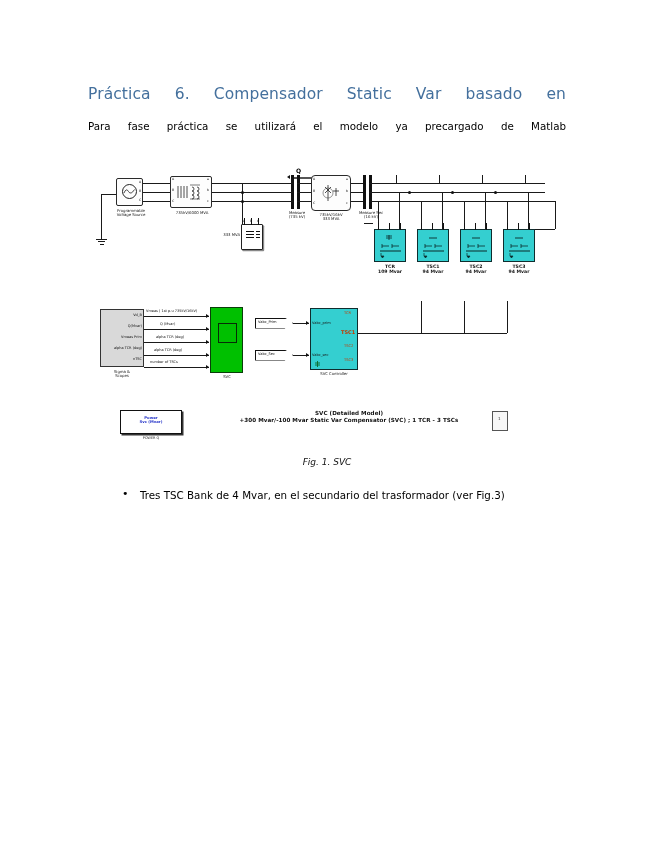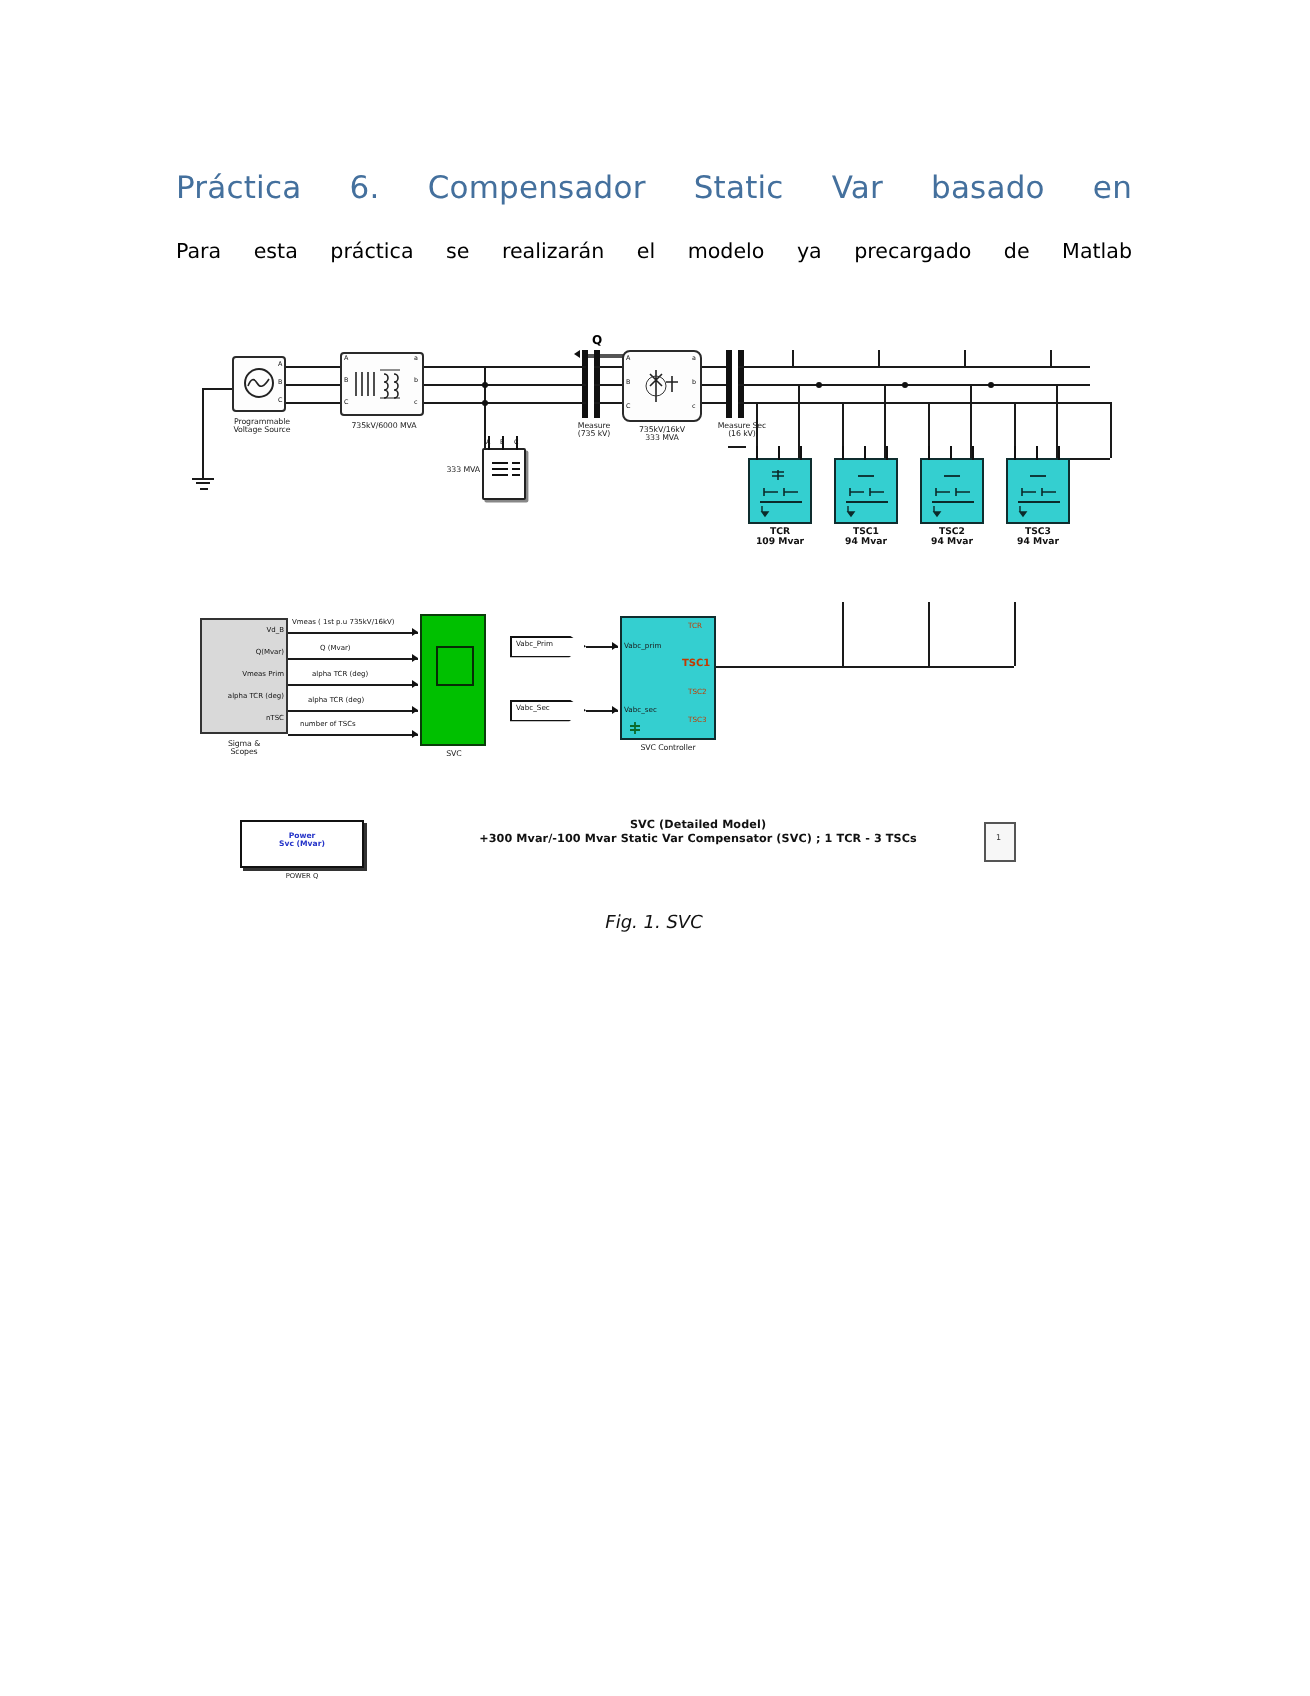--- a/index.html
+++ b/index.html
@@ -327,21 +327,21 @@
 <body>
 
 <div class="page">
   <div class="content">
 
     <h1 class="doc-title">
       <span>Práctica 6. Compensador Static Var basado en</span>
     </h1>
 
     <p class="body-para">
-      <span>Para esta práctica se realizarán el modelo ya precargado de Matlab</span>
+      <span>Para fase práctica se utilizará el modelo ya precargado de Matlab</span>
     </p>
 
     <div class="figure-wrap">
       <div class="fig">
 
         <div class="wire v" style="left:13px; top:33px; height:45px;"></div>
         <div class="wire h" style="left:8px; top:78px; width:11px; height:1.6px;"></div>
         <div class="wire h" style="left:10px; top:80.5px; width:7px; height:1.2px;"></div>
         <div class="wire h" style="left:11.5px; top:83px; width:4px; height:1px;"></div>
 
@@ -590,19 +590,20 @@
 
       </div>
     </div>
 
     <div class="fig-caption">Fig.  1. SVC</div>
 
     <div class="spacer-14"></div>
 
 
     <ul class="bullets">
+      <li>Tres TSC Bank de 4 Mvar, en el secundario del trasformador (ver Fig.3)</li>
     </ul>
 
     <div class="spacer-10"></div>
 
 
   </div>
 </div>
 
 </body></html>

